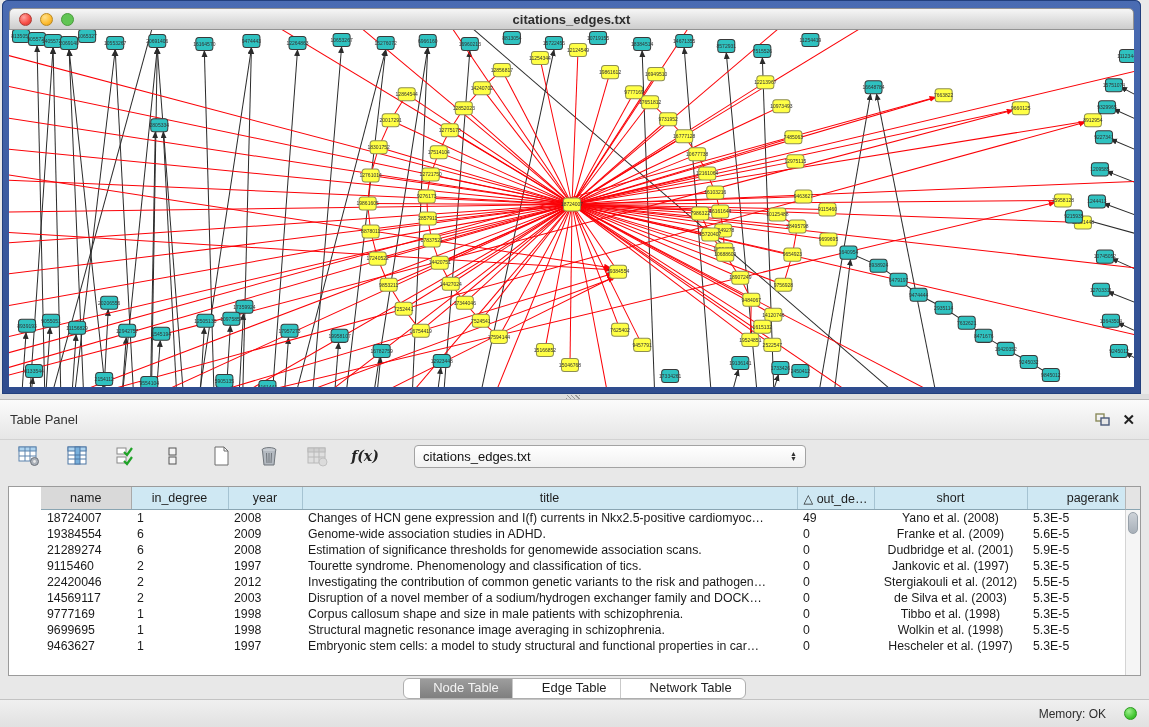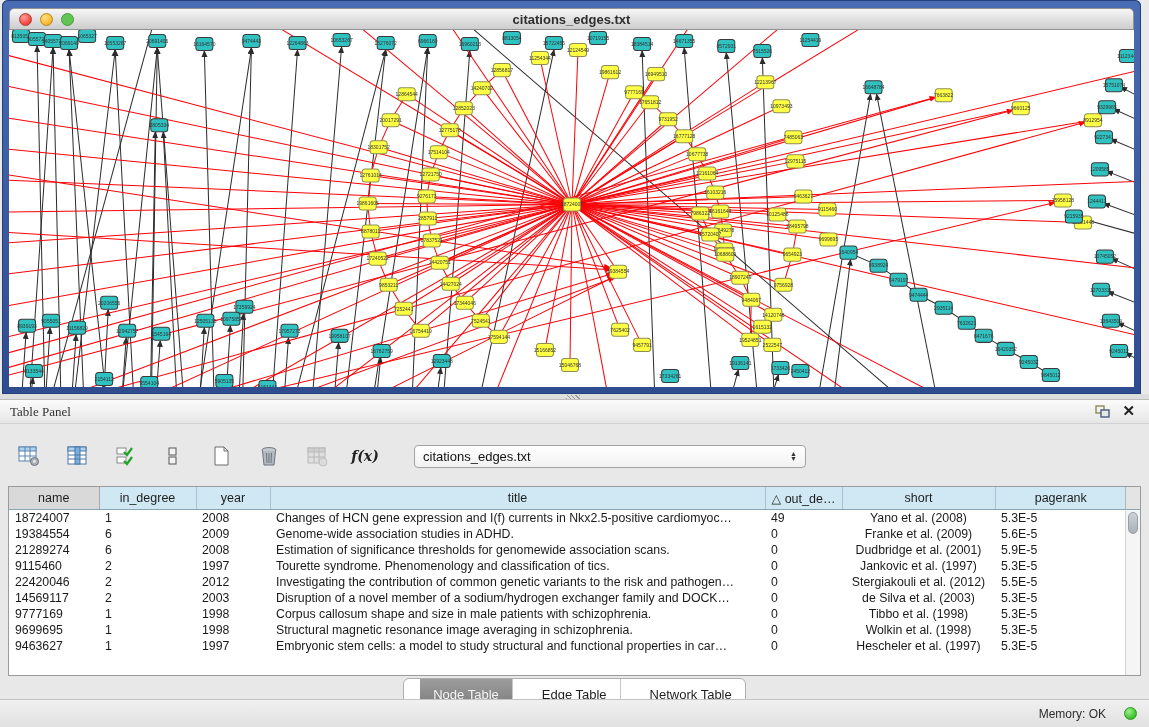--- a/index.html
+++ b/index.html
@@ -22,53 +22,53 @@
   .canvas{position:absolute;left:7px;right:7px;top:30px;bottom:7px;background:#fff;overflow:hidden;}
   .canvas svg{display:block;width:100%;height:100%;}
 
   
   .divider{position:absolute;left:0;top:394px;width:1149px;height:5px;background:#dedede;}
   .grip{position:absolute;left:566px;top:1px;width:14px;height:4px;
     background:repeating-linear-gradient(45deg,#9a9a9a 0 1px,transparent 1px 3px);}
 
   
   .table-panel{position:absolute;left:0;top:399px;width:1149px;height:328px;background:#e8e8e8;border-top:1px solid #bdbdbd;box-sizing:border-box;}
-  .tp-header{height:23px;display:flex;align-items:center;padding:0 10px;
-    background:linear-gradient(#fbfbfb,#e6e6e6);border-bottom:1px solid #d2d2d2;font-size:13px;color:#333;font-family:Liberation Serif, serif;}
+  .tp-header{height:23px;display:flex;align-items:center;padding:8px 10px;
+    background:linear-gradient(#fbfbfb,#e6e6e6);border-bottom:1px solid #d2d2d2;font-size:13px;color:#333;}
   .tp-title{flex:0 0 auto;}
   .tp-spacer{flex:1;}
   .tp-icons{display:flex;align-items:center;gap:12px;padding-right:4px;}
   .tp-float svg{display:block;}
   .tp-close{font-size:15px;font-weight:bold;color:#222;line-height:1;cursor:default;}
 
   .toolbar{position:absolute;left:16px;top:40px;height:32px;display:flex;align-items:center;gap:22px;}
   .tb-btn{width:26px;height:26px;display:flex;align-items:center;justify-content:center;}
   .fx-label{font-family:"DejaVu Serif",serif;font-style:italic;font-weight:bold;font-size:14px;color:#222;}
   .combo{margin-left:14px;width:392px;height:23px;background:linear-gradient(#ffffff,#f1f1f1);
     border:1px solid #a3a3a3;border-radius:4px;display:flex;align-items:center;padding:0 8px;box-sizing:border-box;font-size:13px;color:#111;}
   .combo-value{flex:1;}
   .combo-arrows{display:flex;flex-direction:column;line-height:5px;font-size:7px;color:#333;}
 
   .tablewrap{position:absolute;left:8px;right:8px;top:86px;height:190px;background:#fff;
-    border:1px solid #9b9b9b;box-sizing:border-box;overflow:hidden;}
+    border:1px solid #9b9b9b;box-sizing:border-box;overflow:hidden;padding-left:32px;}
   table.grid{border-collapse:collapse;table-layout:fixed;width:1118px;}
   table.grid th{height:22px;font-weight:normal;font-size:12.5px;color:#1d1d1d;text-align:center;
     background:#cfe8f3;border-right:1px solid #a5c3d2;border-bottom:1px solid #8aa5b2;padding:0 2px;
     white-space:nowrap;overflow:hidden;}
   table.grid th.h-name{background:#d9d9d9;border-right:1px solid #a9a9a9;}
   table.grid td{height:16px;font-size:12.3px;color:#1a1a1a;padding:0 6px;white-space:nowrap;overflow:hidden;}
   table.grid td.c-short{text-align:center;}
   .corner{position:absolute;top:0;right:0;width:15px;height:23px;background:#e4e4e4;border-left:1px solid #b5b5b5;border-bottom:1px solid #8aa5b2;box-sizing:border-box;}
   .vscroll{position:absolute;top:23px;right:0;width:15px;bottom:0;background:#f5f5f5;border-left:1px solid #d4d4d4;box-sizing:border-box;}
   .vthumb{position:absolute;top:2px;left:2px;width:10px;height:22px;border-radius:5px;
     background:linear-gradient(#cdd2d8,#a8b0b9);border:1px solid #97a0a9;box-sizing:border-box;}
 
   .tabs{position:absolute;left:0;right:0;top:278px;display:flex;justify-content:center;}
   .seg{display:flex;border:1px solid #aeaeae;border-radius:6px;overflow:hidden;background:#fff;font-size:13px;}
-  .seg-item{padding:8px 13px 3px;border-right:1px solid #c9c9c9;color:#1f1f1f;margin-left:16px;}
+  .seg-item{padding:1px 13px 3px;border-right:1px solid #c9c9c9;color:#1f1f1f;margin-left:16px;}
   .seg-item:last-child{border-right:none;}
   .seg-item.active{background:linear-gradient(#9d9d9d,#7f7f7f);color:#f4f4f4;}
 
   .statusbar{position:absolute;left:0;right:0;bottom:0;height:27px;border-top:1px solid #c3c3c3;
     background:linear-gradient(#f0f0f0,#e1e1e1);display:flex;align-items:center;justify-content:flex-end;
     gap:18px;padding-right:12px;font-size:12px;color:#2e2e2e;}
   .mem-dot{width:13px;height:13px;border-radius:50%;border:1px solid #2a9a1e;box-sizing:border-box;
     background:radial-gradient(circle at 35% 30%,#9df08c,#40c52f 65%,#2ea321);}
 </style>
 </head>

